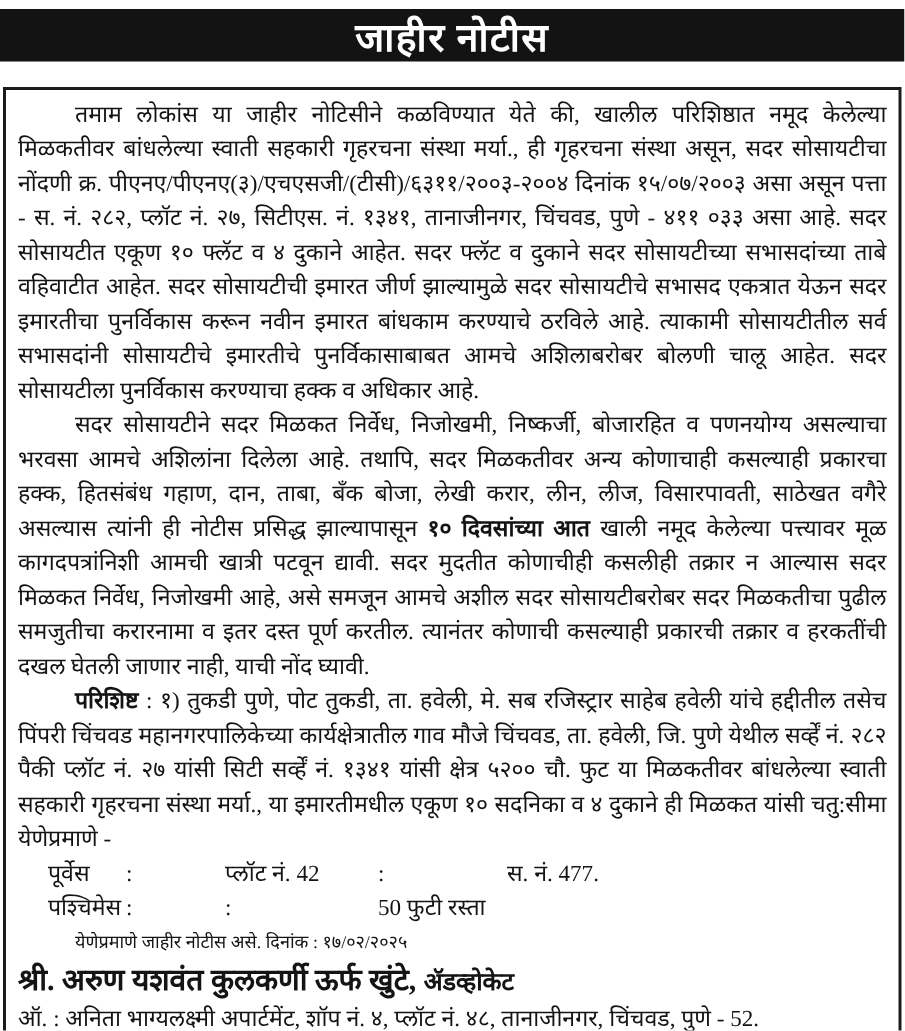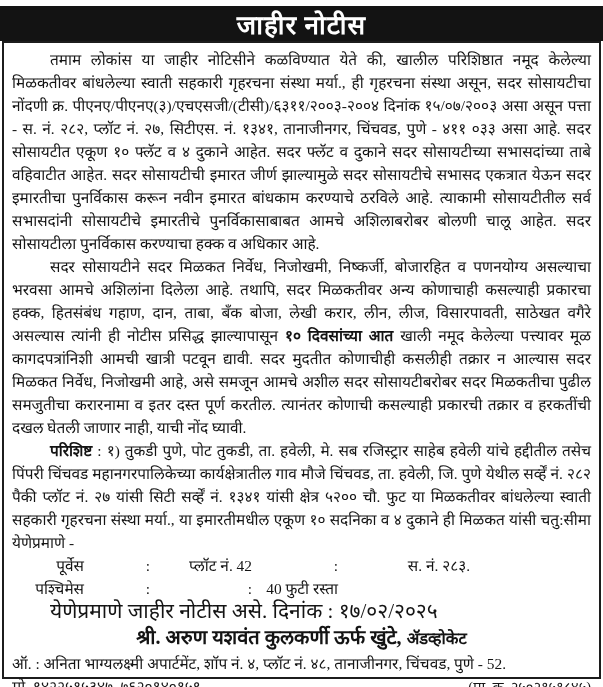--- a/index.html
+++ b/index.html
@@ -13,21 +13,21 @@
     color: #141414;
   }
   .page {
     width: 603px;
     height: 687px;
     box-sizing: border-box;
     position: relative;
     background: #ffffff;
   }
   .title-bar {
-    margin: 6px 0 0 0;
+    margin: 6px 0 17px 0;
     height: 35px;
     background: #131313;
     color: #ffffff;
     display: flex;
     align-items: center;
     justify-content: center;
     font-size: 26px;
     font-weight: bold;
     letter-spacing: 1px;
   }
@@ -46,34 +46,32 @@
     margin: 0;
   }
   .para.indent { text-indent: 38px; }
   .bold { font-weight: bold; font-family: Liberation Serif, serif; }
   .boundary-grid {
     display: grid;
     grid-template-columns: 52px 66px 102px 86px 132px 1fr;
     padding-left: 20px;
     font-size: 15.4px;
     line-height: 23px;
-    text-align: right;
   }
   .boundary-grid > span { white-space: nowrap; }
   .closing-line {
-    font-size: 21px;
+    font-size: 12px;
     line-height: 23px;
     padding-left: 38px;
   }
   .advocate-name-line {
     font-size: 20px;
     line-height: 27px;
     font-weight: bold;
     margin-top: 1px;
-    text-align: center;
   }
   .advocate-title {
     font-size: 16.5px;
     font-weight: bold;
   }
   .office-line, .mobile-line {
     font-size: 15.4px;
     line-height: 23px;
   }
   .mobile-line {
@@ -104,28 +102,28 @@
 
     <p class="para indent">
       <span class="bold">परिशिष्ट</span><span> : </span><span>१) तुकडी पुणे, पोट तुकडी, ता. हवेली, मे. सब रजिस्ट्रार साहेब हवेली यांचे हद्दीतील तसेच पिंपरी चिंचवड महानगरपालिकेच्या कार्यक्षेत्रातील गाव मौजे चिंचवड, ता. हवेली, जि. पुणे येथील सर्व्हें नं. २८२ पैकी प्लॉट नं. २७ यांसी सिटी सर्व्हें नं. १३४१ यांसी क्षेत्र ५२०० चौ. फुट या मिळकतीवर बांधलेल्या स्वाती सहकारी गृहरचना संस्था मर्या., या इमारतीमधील एकूण १० सदनिका व ४ दुकाने ही मिळकत यांसी चतु:सीमा येणेप्रमाणे -</span>
     </p>
 
     <div class="boundary-grid">
       <span>पूर्वेस</span>
       <span>:</span>
       <span>प्लॉट नं. 42</span>
       <span>:</span>
-      <span>स. नं. २८३.</span>
+      <span>स. नं. 477.</span>
     </div>
 
     <div class="boundary-grid">
       <span>पश्चिमेस</span>
       <span>:</span>
       <span>:</span>
-      <span>40 फुटी रस्ता</span>
+      <span>50 फुटी रस्ता</span>
     </div>
 
     <div class="closing-line">
       <span>येणेप्रमाणे जाहीर नोटीस असे. दिनांक : १७/०२/२०२५</span>
     </div>
 
     <div class="advocate-name-line">
       <span>श्री. अरुण यशवंत कुलकर्णी ऊर्फ खुंटे, </span><span class="advocate-title">ॲडव्होकेट</span>
     </div>
 

